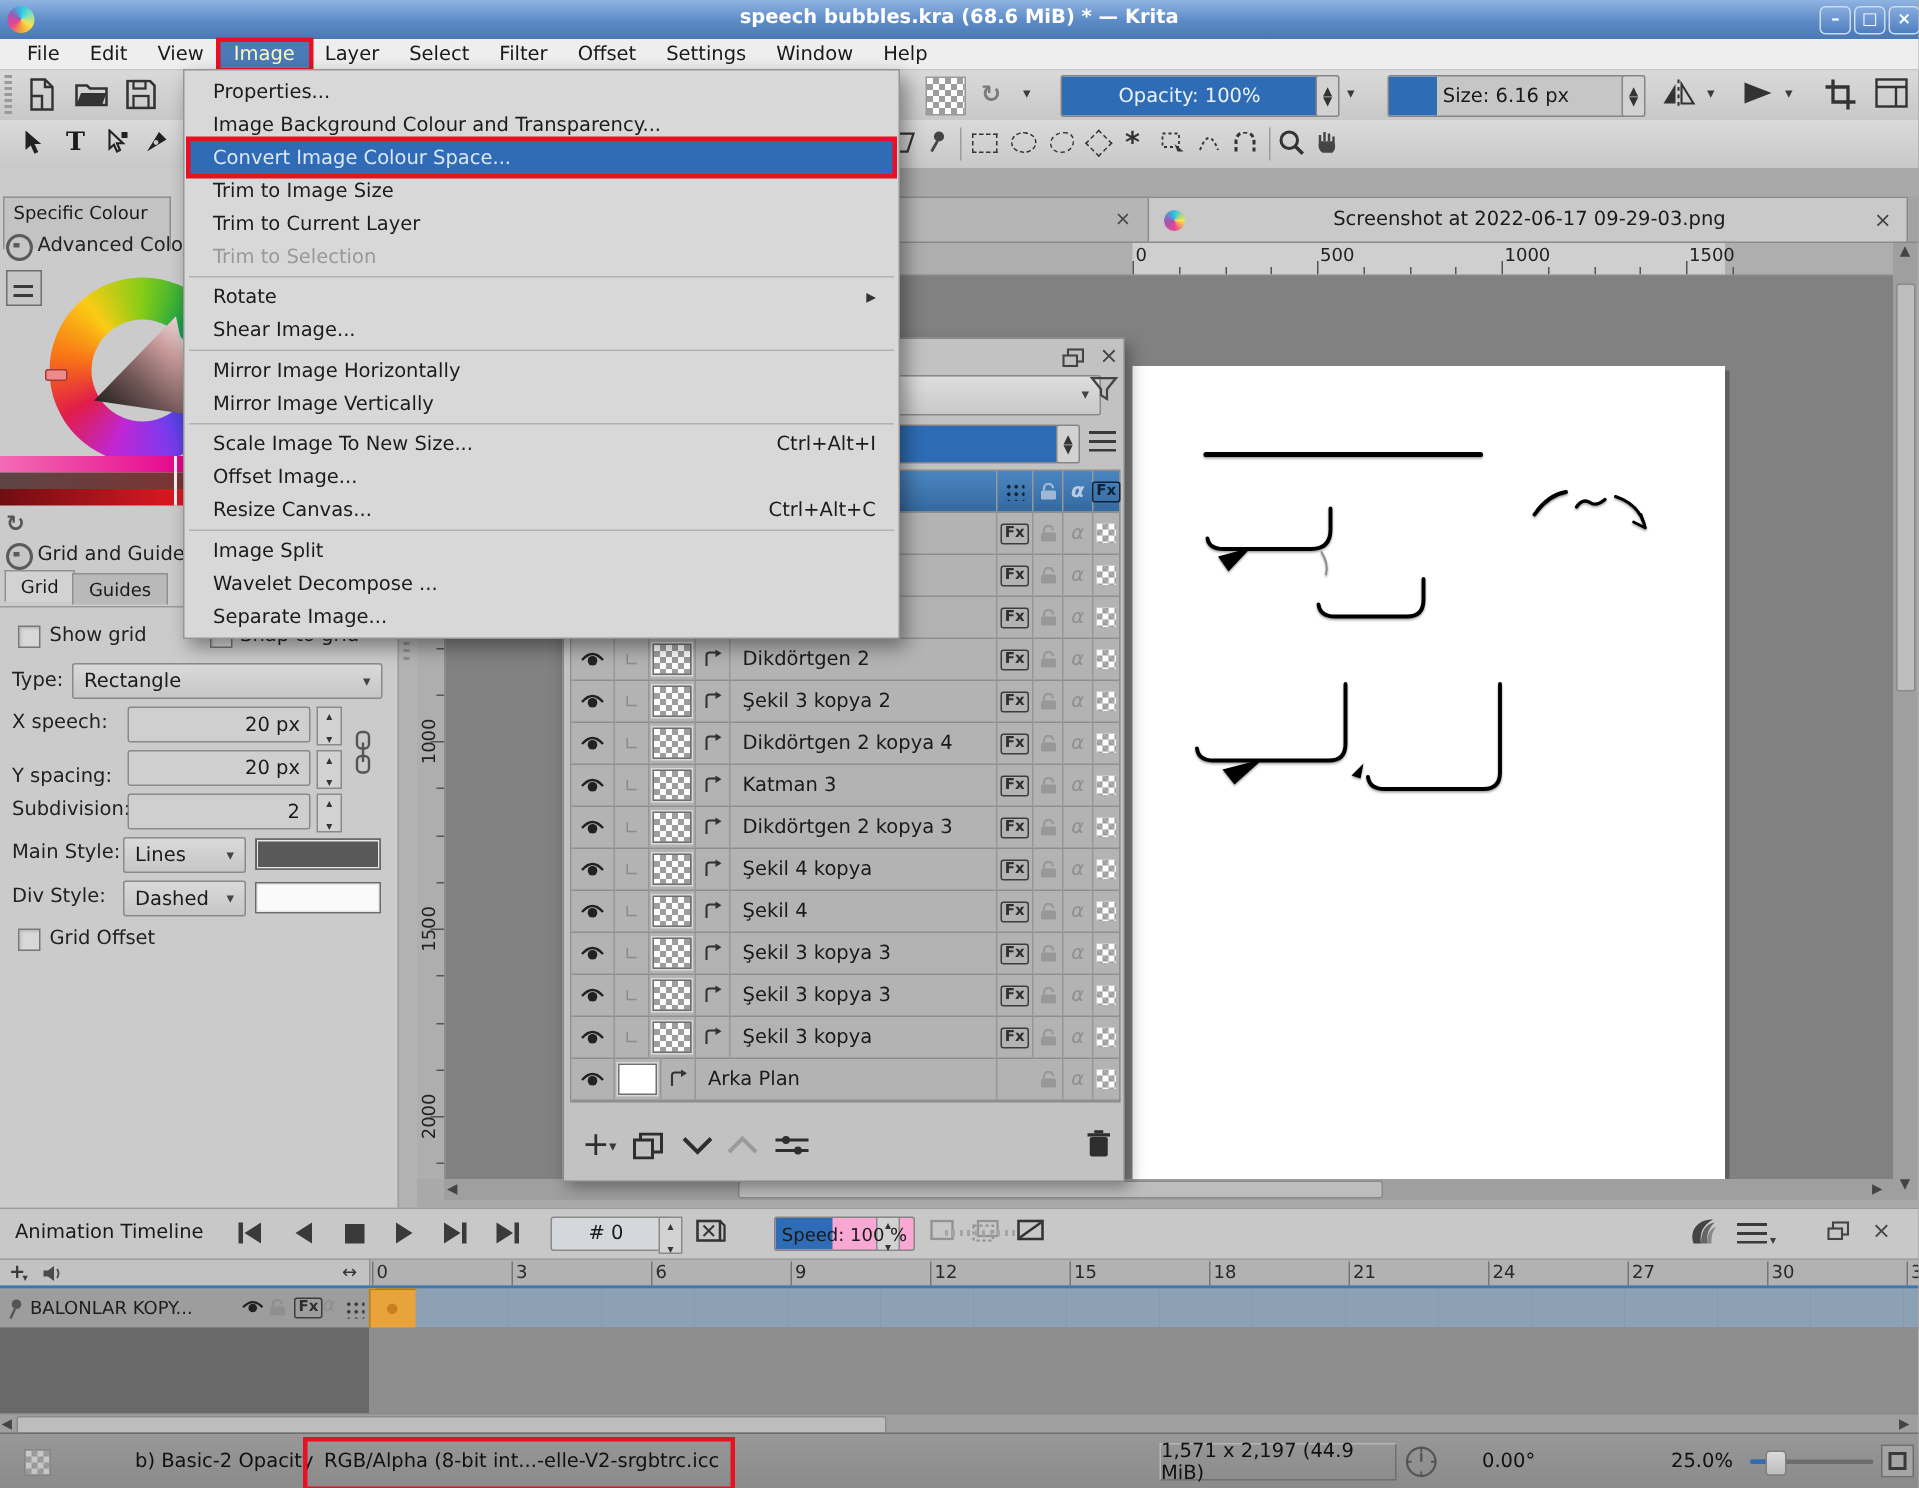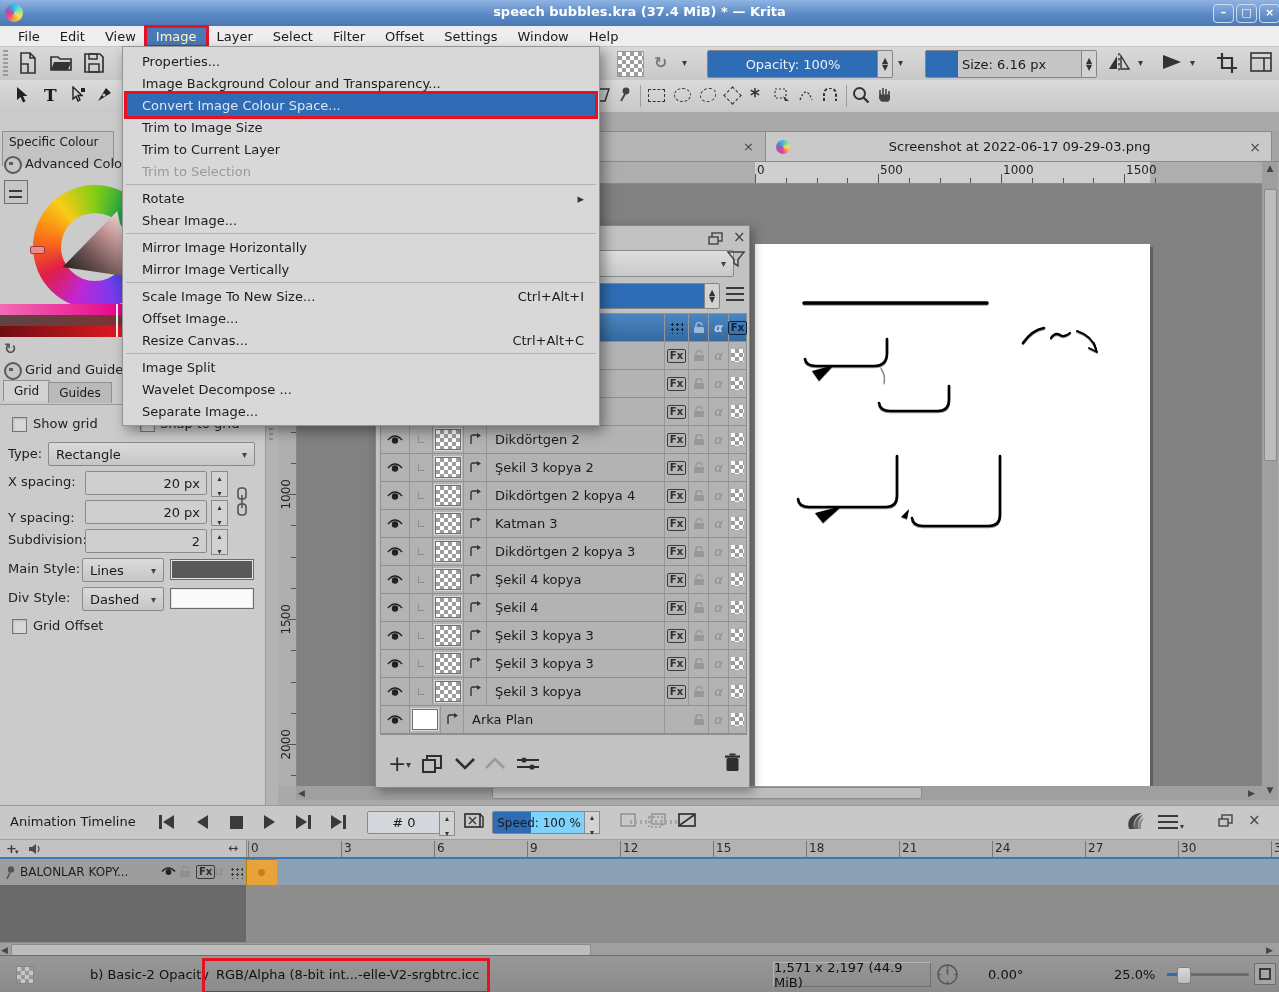--- a/index.html
+++ b/index.html
@@ -134,21 +134,21 @@
           border-right-color:#707070;border-bottom-color:#707070;display:flex;align-items:center;justify-content:center;}
   
   .hline3{background:repeating-linear-gradient(0deg,#3a3a3a 0 2px,transparent 2px 6px);}
 </style>
 </head>
 <body>
 
 <div class="abs flex" id="titlebar">
   <span class="abs" style="left:5px;top:4px;width:18px;height:18px;border-radius:50%;
                background:conic-gradient(#29c5e6,#7ee0c3,#f7e54a,#f2a33c,#e84393,#9b59b6,#29c5e6);"></span>
-  <span class="title">speech bubbles.kra (37.4 MiB) * — Krita</span>
+  <span class="title">speech bubbles.kra (68.6 MiB) * — Krita</span>
   <span class="winbtn abs" style="left:1209px;top:4px;">–</span>
   <span class="winbtn abs" style="left:1232px;top:4px;">□</span>
   <span class="winbtn abs" style="left:1255px;top:4px;">×</span>
 </div>
 
 <div class="abs" id="menubar">
   <span class="mbi">File</span>
   <span class="mbi">Edit</span>
   <span class="mbi">View</span>
   <span class="mbi active">
@@ -334,21 +334,21 @@
   <span class="cb" style="left:12px;top:305px;"></span>
   <span class="flabel" style="left:33px;top:304px;">Show grid</span>
   <span class="cb" style="left:140px;top:305px;"></span>
   <span class="flabel" style="left:160px;top:304px;">Snap to grid</span>
 
   <span class="flabel" style="left:8px;top:334px;">Type:</span>
   <div class="dd" style="left:48px;top:330px;width:191px;height:22px;">
     <span>Rectangle</span>
   </div>
 
-  <span class="flabel" style="left:8px;top:362px;">X spacing:</span>
+  <span class="flabel" style="left:8px;top:362px;">X speech:</span>
   <div class="spinf" style="left:85px;top:359px;width:114px;height:22px;">
     <span>20 px</span>
   </div>
   <div class="abs" style="left:211px;top:359px;width:15px;height:24px;border:1px solid #8a8a8a;background:#d2d2d2;display:flex;flex-direction:column;align-items:center;justify-content:center;">
       <span class="spup"></span>
       <span class="spdn"></span>
     </div>
 
   <div class="tico" style="left:234px;top:368px;">
     <svg width="16" height="46">
@@ -1124,21 +1124,21 @@
         <span class="spup"></span>
         <span class="spdn"></span>
       </div>
     <div class="tico" style="left:464px;top:6px;">
       <svg width="20" height="18">
           <rect x="1" y="2" width="15" height="13" fill="none" stroke="#333" stroke-width="1.7"></rect>
           <path d="M16,2 L19,5 V15 H16" fill="none" stroke="#333" stroke-width="1.5"></path>
           <path d="M5,5 L12,12 M12,5 L5,12" stroke="#333" stroke-width="1.3"></path>
         </svg>
     </div>
-    <div class="kslider" style="left:492px;top:5px;width:92px;height:21px;border-radius:2px;background:#7dd3fc;">
+    <div class="kslider" style="left:516px;top:5px;width:92px;height:21px;border-radius:2px;background:#f9a8d4;">
       <div class="fill" style="width:38px;"></div>
       <span class="lbl" style="font-size:12px;">Speed: 100 %</span>
     </div>
     <div class="abs" style="left:584px;top:5px;width:14px;height:21px;border:1px solid #8a8a8a;background:#d2d2d2;display:flex;flex-direction:column;align-items:center;justify-content:center;">
         <span class="spup"></span>
         <span class="spdn"></span>
       </div>
     <div class="tico grayico" style="left:620px;top:7px;">
       <svg width="16" height="14">
           <rect x="1" y="1" width="14" height="12" fill="none" stroke="#555" stroke-width="1.6"></rect>

